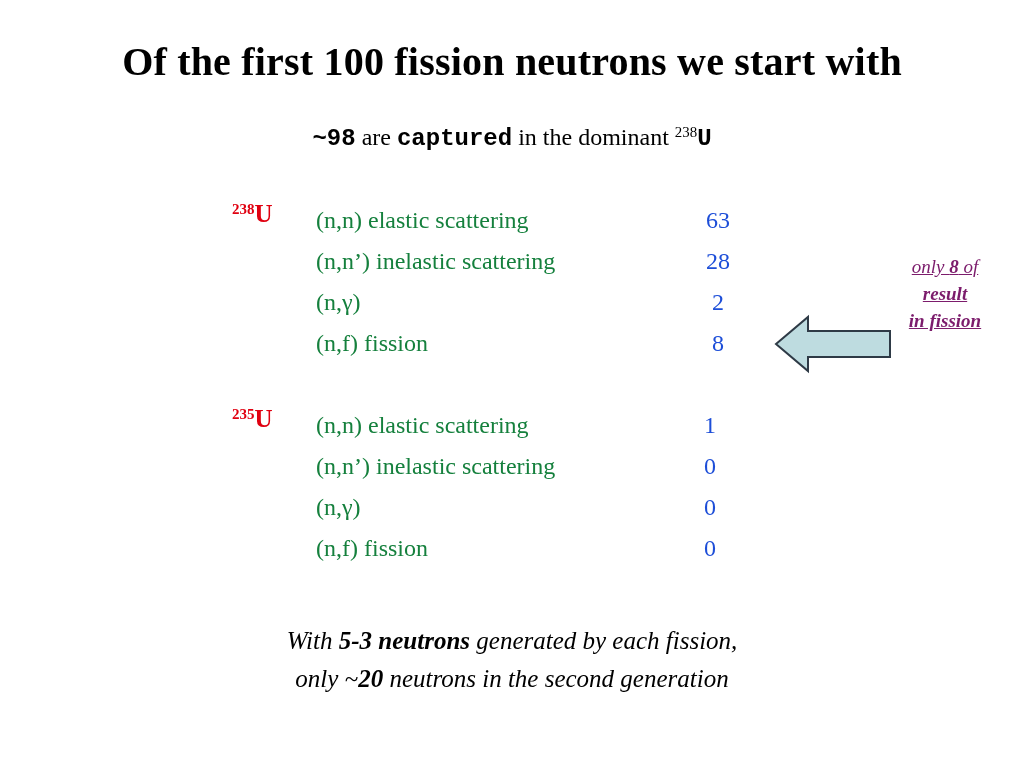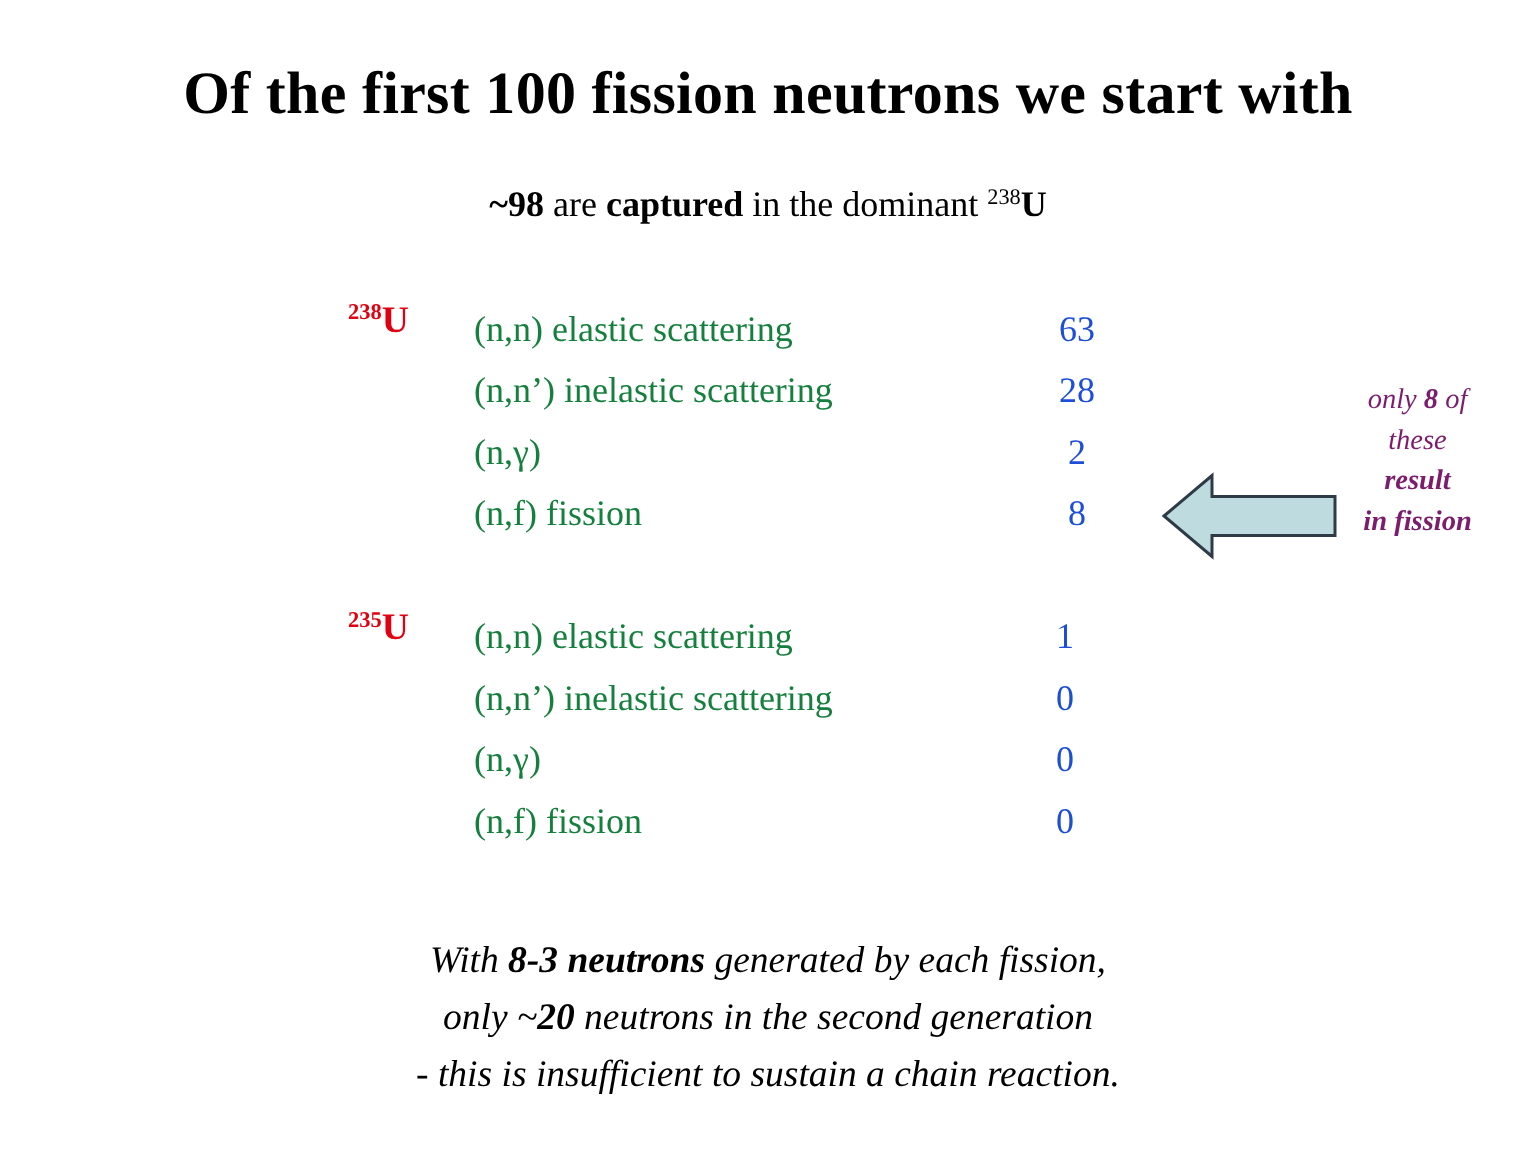--- a/index.html
+++ b/index.html
@@ -33,21 +33,21 @@
   #subtitle {
     position: absolute;
     left: 0;
     top: 124px;
     width: 1024px;
     text-align: center;
     font-size: 24px;
     color: #000000;
     white-space: nowrap;
   }
-  #subtitle .b { font-weight: bold; }
+  #subtitle .b { font-weight: bold; font-family: Liberation Mono, monospace; }
   #subtitle sup {
     font-size: 0.62em;
     font-weight: normal;
     vertical-align: 0.52em;
   }
 
   
   .iso-block {
     position: absolute;
     left: 232px;
@@ -114,20 +114,21 @@
   #annotation {
     position: absolute;
     left: 872px;
     top: 253px;
     width: 146px;
     text-align: center;
     font-style: italic;
     font-size: 19px;
     line-height: 27px;
     color: #7C1C6C;
+    text-decoration: underline;
   }
   #annotation .ln { display: block; white-space: nowrap; }
   #annotation .b { font-weight: bold; }
 
   
   #footer {
     position: absolute;
     left: 0;
     top: 622px;
     width: 1024px;
@@ -190,22 +191,20 @@
     </div>
   </div>
 </div>
 
 <svg id="callout-arrow" viewBox="0 0 118 62">
   <polygon points="2,31 34,4 34,18 116,18 116,44 34,44 34,58" fill="#BEDCE0" stroke="#2E3A46" stroke-width="2" stroke-linejoin="miter"></polygon>
 </svg>
 
 <div id="annotation">
   <span class="ln"><span>only </span><span class="b">8</span><span> of</span></span>
-  <span class="ln">these</span>
   <span class="ln b">result</span>
   <span class="ln b">in fission</span>
 </div>
 
 <div id="footer">
-  <span class="ln"><span>With </span><span class="b">8-3 neutrons</span><span> generated by each fission,</span></span>
+  <span class="ln"><span>With </span><span class="b">5-3 neutrons</span><span> generated by each fission,</span></span>
   <span class="ln"><span>only ~</span><span class="b">20</span><span> neutrons in the second generation</span></span>
-  <span class="ln">- this is insufficient to sustain a chain reaction.</span>
 </div>
 
 </body></html>

